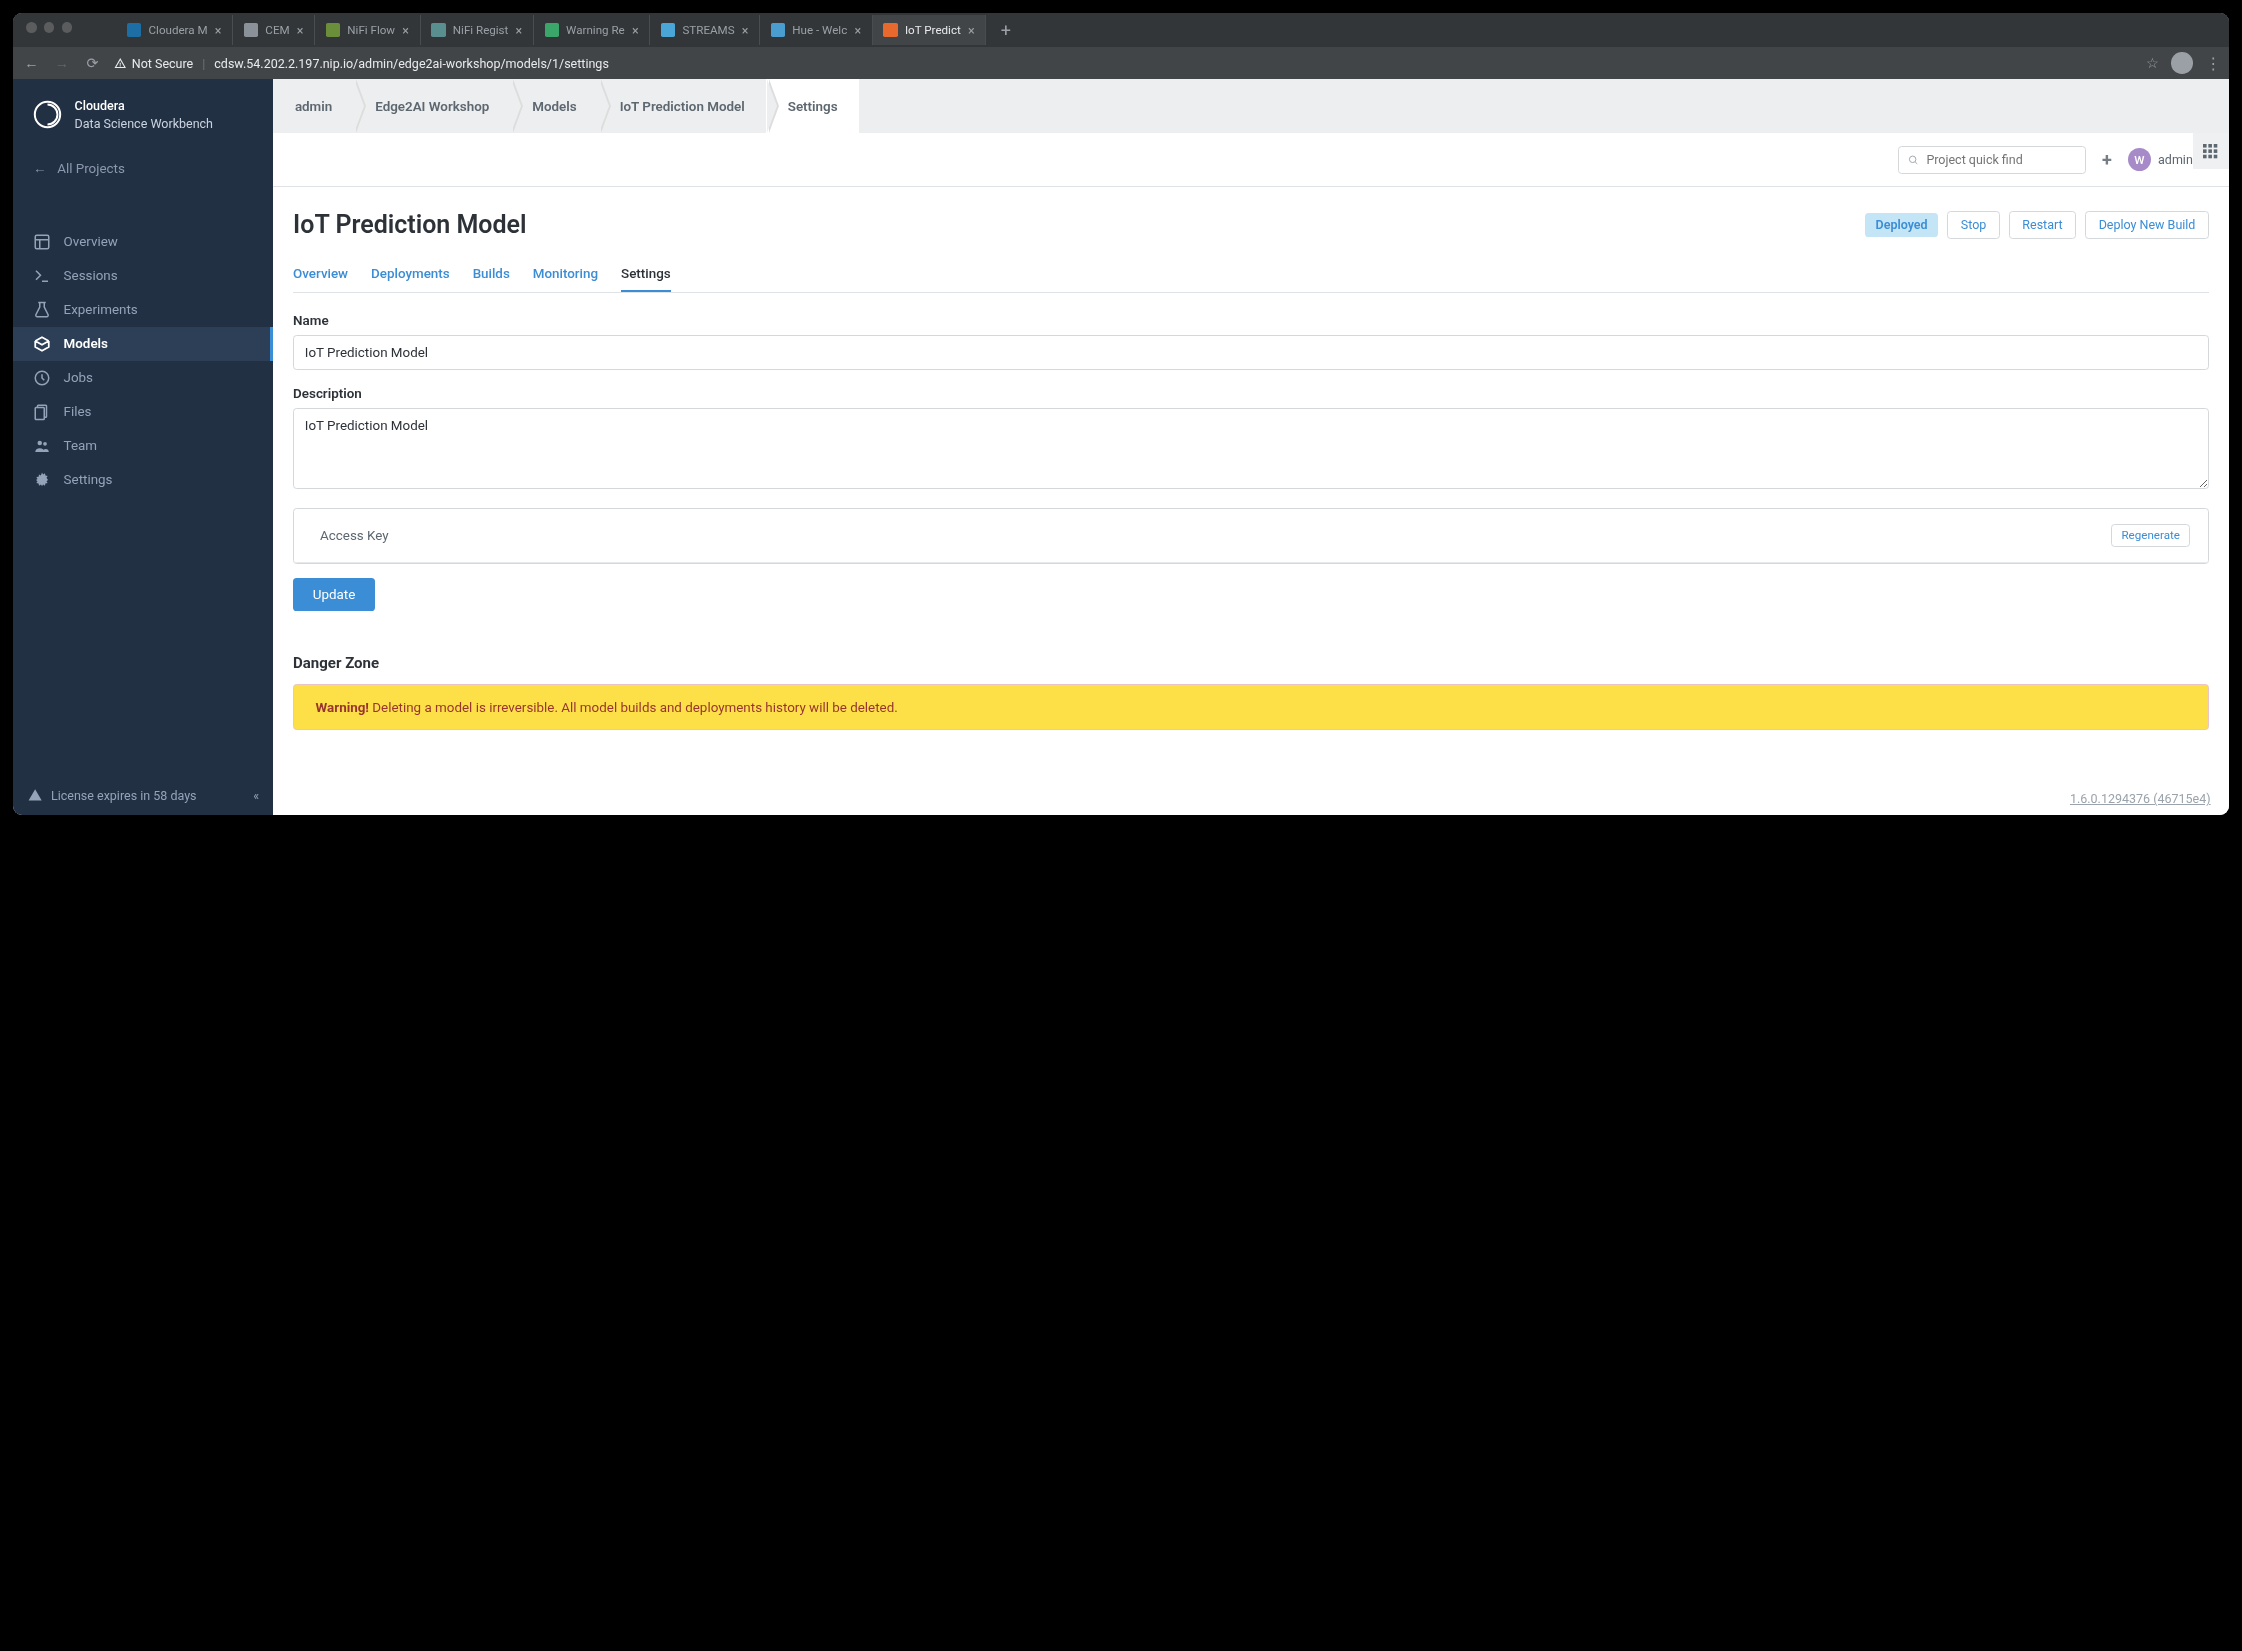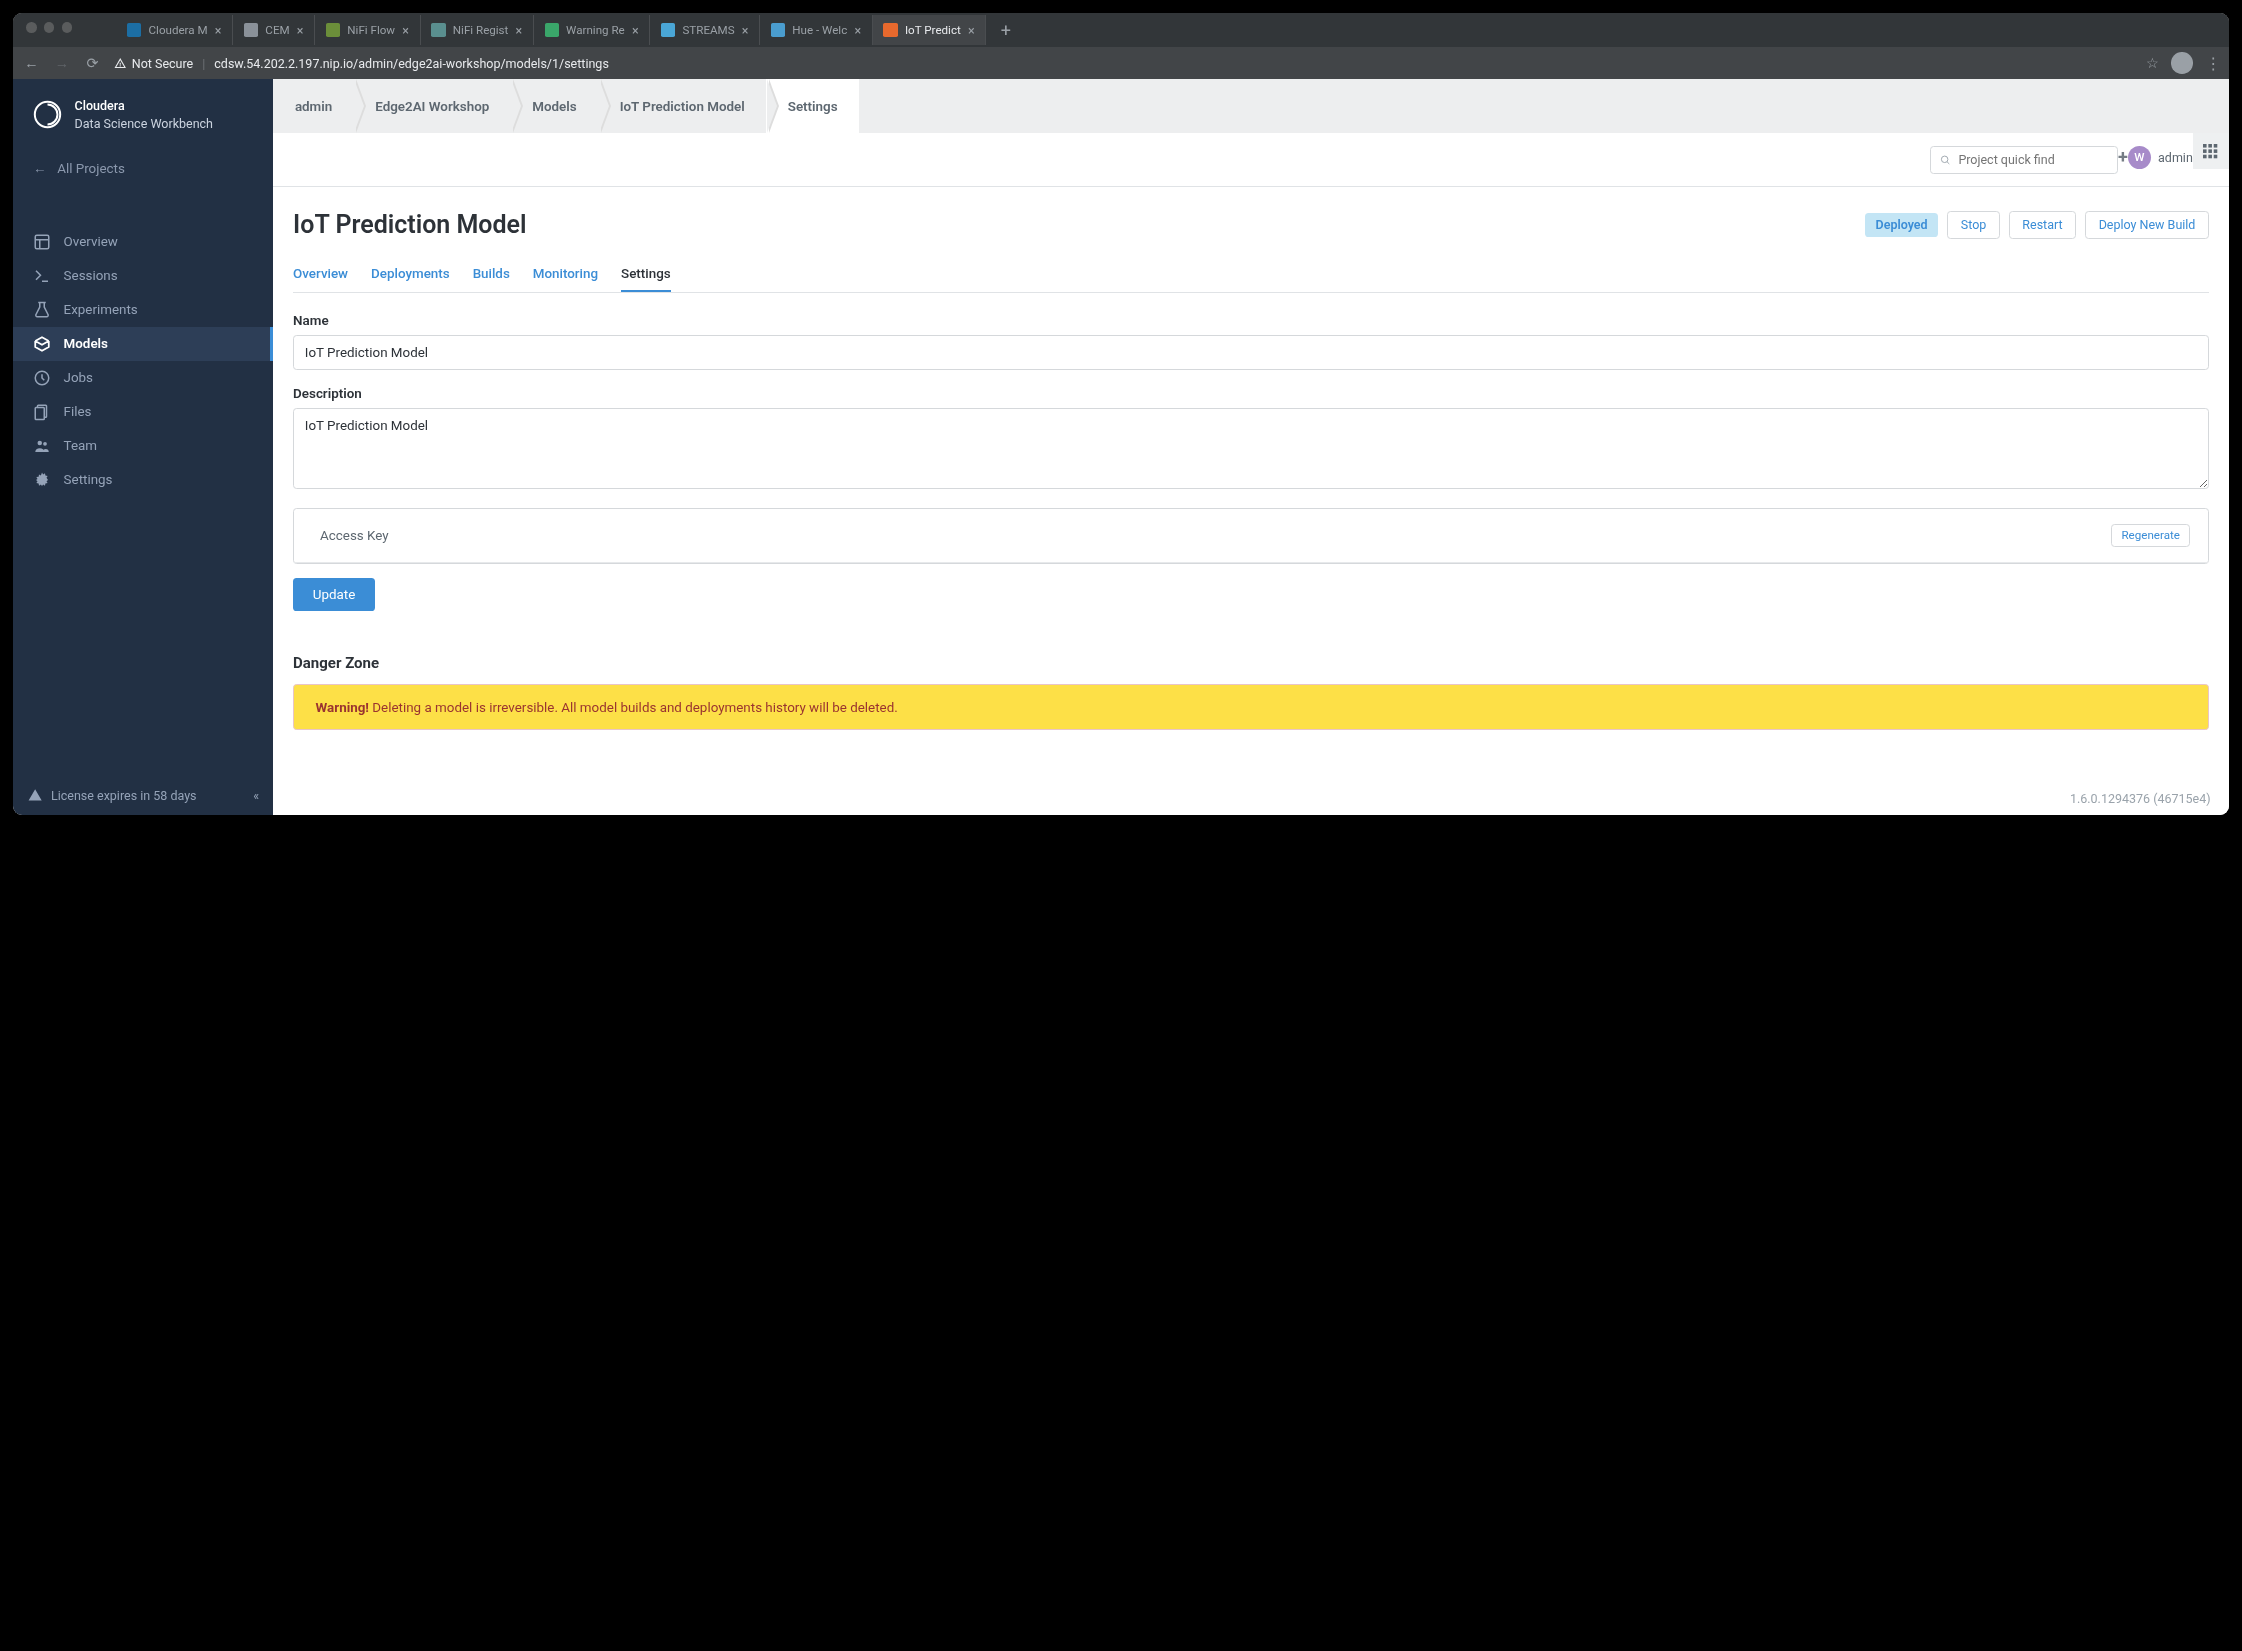--- a/index.html
+++ b/index.html
@@ -38,21 +38,21 @@
 .license { margin-top: auto; padding: 12.5px 14.3px; display: flex; align-items: center; gap: 9px; font-size: 12.5px; color: #95a3b8; }
 .collapse-icon { margin-left: auto; }
 .main { flex: 1; background: #fff; display: flex; flex-direction: column; position: relative; }
 .bcrow { background: #edeeef; display: flex; align-items: center; height: 54px; }
 .bc-item { padding: 0 21.5px; color: #5d6770; font-size: 13.4px; font-weight: 600; height: 54px; display: flex; align-items: center; cursor: pointer; position: relative; }
 .bc-item::after { content: ""; position: absolute; right: -10.7px; top: 0; width: 0; height: 0; border-top: 27px solid transparent; border-bottom: 27px solid transparent; border-left: 10.7px solid #edeeef; z-index: 2; }
 .bc-item::before { content: ""; position: absolute; right: -12.5px; top: 0; width: 0; height: 0; border-top: 27px solid transparent; border-bottom: 27px solid transparent; border-left: 10.7px solid #ddd; z-index: 1; }
 .bc-item.active { background: #fff; }
 .bc-item.active::after { border-left-color: #fff; }
 .bc-item:last-child::after, .bc-item:last-child::before { display: none; }
-.topbar { display: flex; align-items: flex-start; padding: 12.5px 19.7px; gap: 0; border-bottom: 0.9px solid #e0e3e6; }
+.topbar { display: flex; align-items: center; padding: 12.5px 19.7px; gap: 16px; border-bottom: 0.9px solid #e0e3e6; }
 .topbar-spacer { flex: 1; }
 .search { display: flex; align-items: center; border: 0.9px solid #d5d8db; border-radius: 3.6px; padding: 5.4px 9px; width: 188px; gap: 7.2px; }
 .search input { border: none; outline: none; font-size: 12.5px; color: #757d85; width: 100%; }
 .plusbtn { font-size: 18px; color: #757d85; cursor: pointer; font-weight: bold; }
 .user-chip { display: flex; align-items: center; gap: 7.2px; cursor: pointer; }
 .user-avatar { width: 23px; height: 23px; border-radius: 50%; background: #a78bc9; color: #fff; display: flex; align-items: center; justify-content: center; font-size: 11.6px; font-weight: 500; }
 .user-name { font-size: 12.5px; color: #5d6770; }
 .caret { font-size: 9px; color: #5d6770; }
 .grid9 { width: 36px; height: 36px; display: flex; align-items: center; justify-content: center; background: #eef0f1; cursor: pointer; position: absolute; right: 0; top: 54px; }
 .grid9 svg { width: 14.3px; height: 14.3px; }
@@ -70,21 +70,21 @@
 .accesskey-box { border: 0.9px solid #d5d8db; border-radius: 3.6px; }
 .accesskey-hdr { display: flex; align-items: center; padding: 10.7px 18px; border-bottom: 0.9px solid #e7e9eb; }
 .accesskey-hdr .label { margin: 8px; font-weight: 400; font-size: 13.4px; color: #5d6770; }
 .btn-sm { border: 0.9px solid #d5d8db; background: #fff; color: #3b8dd6; padding: 3.6px 9px; border-radius: 3.6px; font-size: 11.6px; cursor: pointer; }
 .accesskey-body { padding: 14.3px 18px; }
 .keycode { display: inline-block; background: #d5edd8; border: 2.7px solid #e24a3a; padding: 7.2px 12.5px; font-family: "Menlo", "Consolas", monospace; font-size: 12.5px; color: #5d6770; }
 .btn-primary { background: #3b8dd6; color: #fff; border: none; padding: 9px 19.7px; border-radius: 3.6px; font-size: 13.4px; cursor: pointer; margin-top: 14.3px; }
 .danger-hdr { font-size: 15px; font-weight: 700; color: #2d3238; margin-top: 43px; margin-bottom: 12.5px; }
 .warnbox { background: #fde047; border: 0.9px solid #e9c5c7; border-radius: 3.6px; padding: 14.3px 21.5px; color: #9a3430; font-size: 13.4px; }
 .warnbox strong { font-weight: 700; }
-.footer { text-align: right; padding: 9px 18px; font-size: 12.5px; color: #9aa3ab; }
+.footer { text-align: right; padding: 9px 18px; font-size: 12.5px; color: #9aa3ab; text-decoration: underline; }
 </style>
 </head>
 <body>
 
 <div class="window">
   <div class="mac-controls">
     <div class="dot"></div>
     <div class="dot"></div>
     <div class="dot"></div>
   </div>

